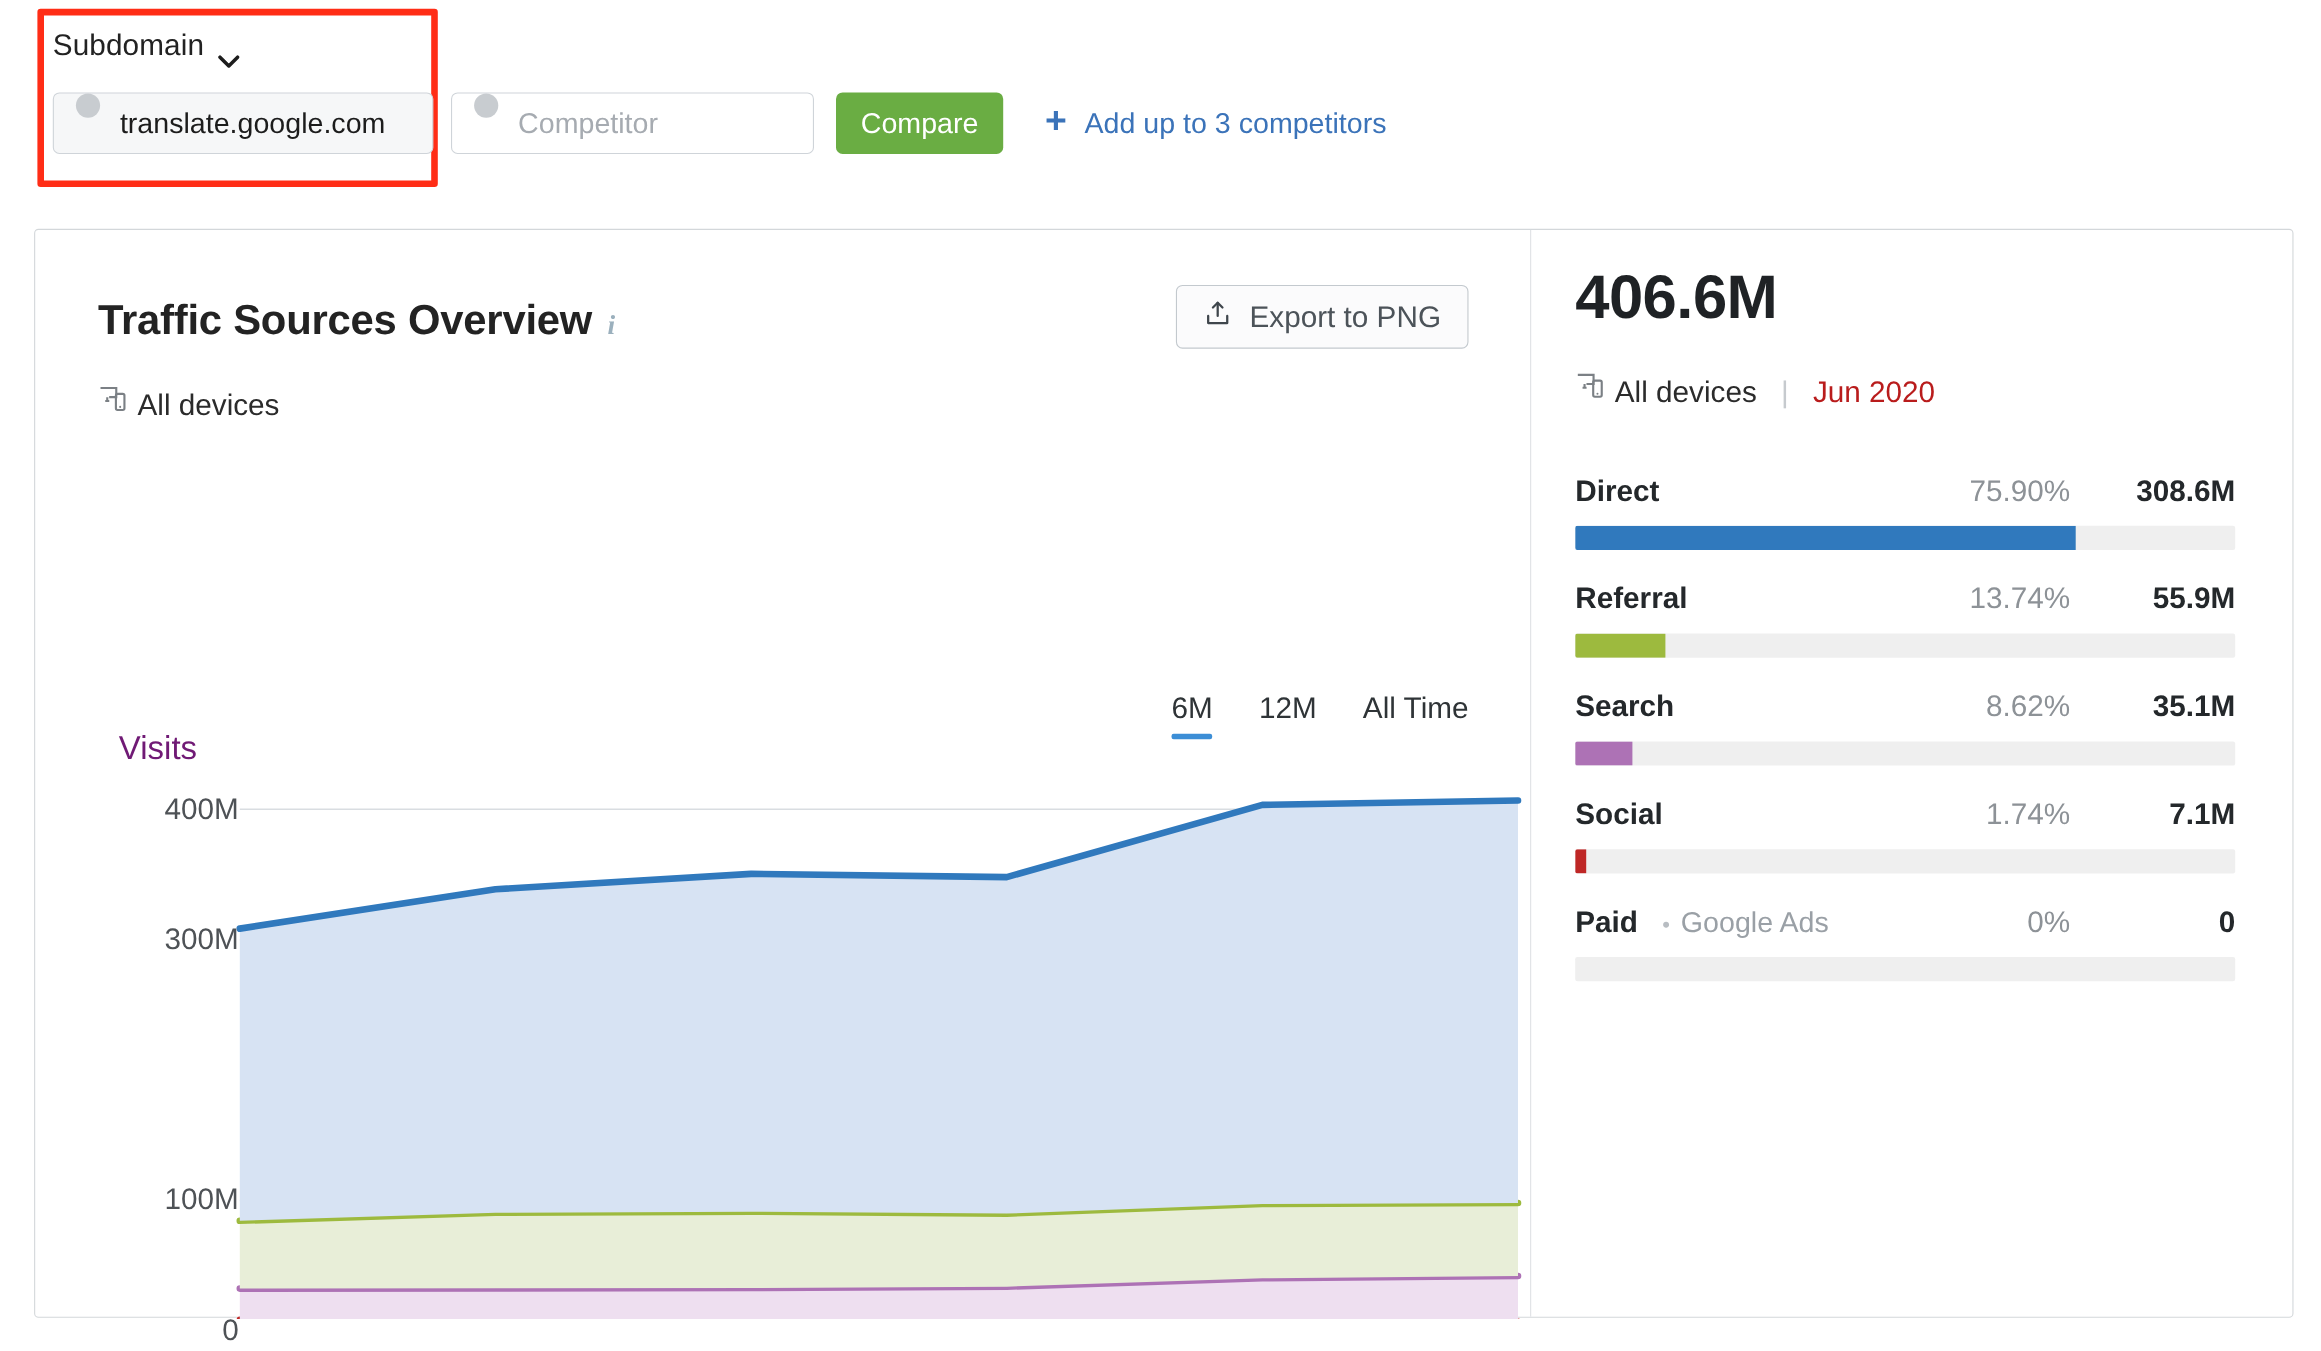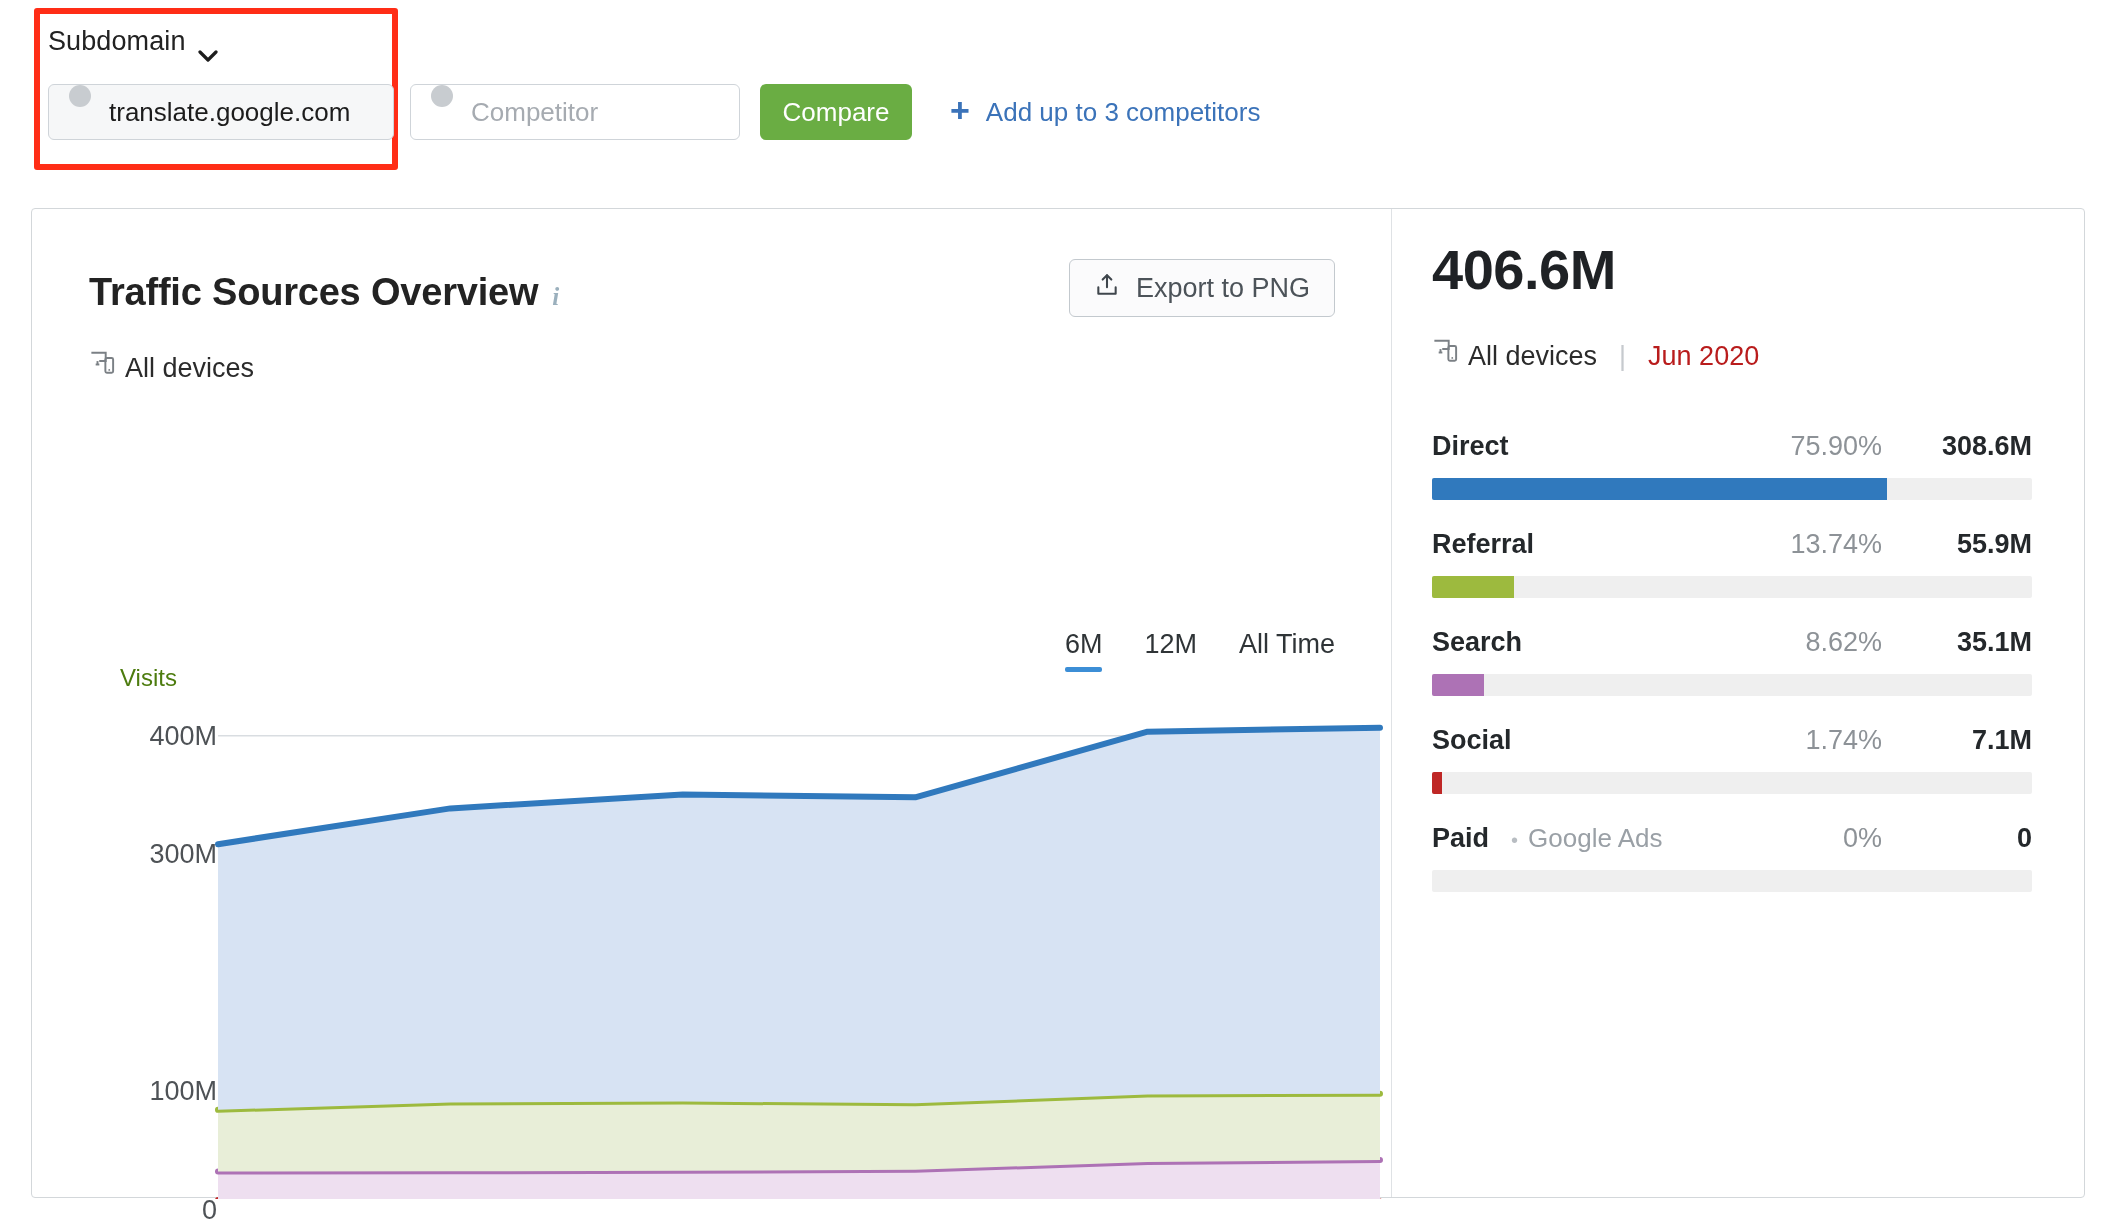--- a/index.html
+++ b/index.html
@@ -107,22 +107,22 @@
     font-size: 27px; color: #2f3437; cursor: pointer;
     padding-bottom: 12px; position: relative;
   }
   .period-tab.active::after {
     content: ""; position: absolute; left: 0; right: 0; bottom: 0;
     height: 5px; background: #3c8ed6; border-radius: 2px;
   }
 
   
   #visits-label {
-    position: absolute; left: 88px; top: 455px;
-    font-size: 24px; color: #4d7c0f;
+    position: absolute; left: 76px; top: 455px;
+    font-size: 30px; color: #701a75;
   }
 
   
   #plot-wrap { position: absolute; left: 0; top: 0; width: 1360px; height: 990px; }
   .ytick {
     position: absolute; right: 1175px; font-size: 27px; color: #4e5256;
     text-align: right; transform: translateY(-50%); white-space: nowrap;
   }
 
   

